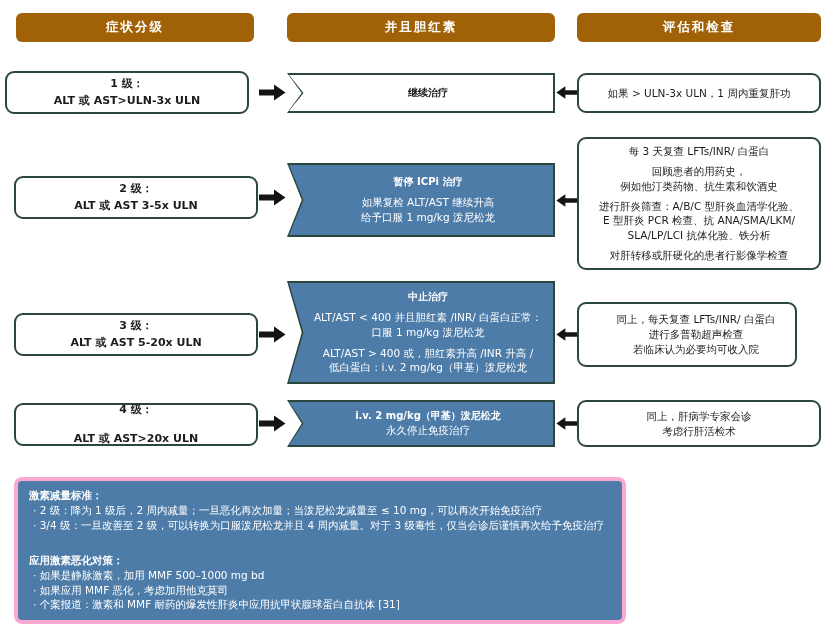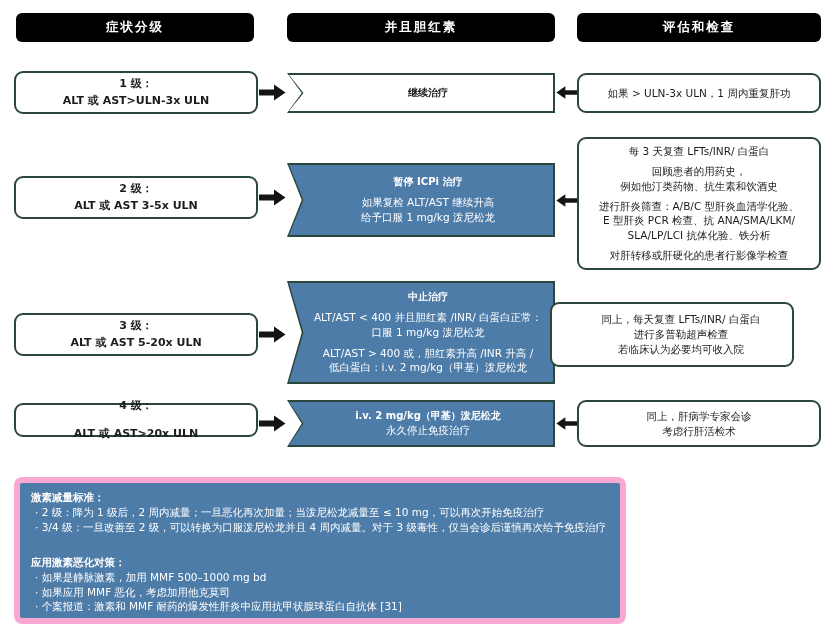--- a/index.html
+++ b/index.html
@@ -1,20 +1,20 @@
 <!DOCTYPE html>
 <html><head>
 <meta charset="utf-8">
 <style>
   * { margin:0; padding:0; box-sizing:border-box; }
   html,body { background:#ffffff; }
   body { font-family:"DejaVu Sans","Liberation Sans",sans-serif; }
   .canvas { position:relative; width:833px; height:639px; background:#fff; overflow:hidden; }
 
-  .header { position:absolute; height:29px; background:#000000; color:#fff; font-weight:bold;
+  .header { position:absolute; height:29px; background:#a16207; color:#fff; font-weight:bold;
             font-size:12.5px; letter-spacing:2px; display:flex; align-items:center; justify-content:center;
             border-radius:6px; }
 
   .box { position:absolute; background:#fff; border:2px solid #2b473b; border-radius:9px;
          display:flex; flex-direction:column; align-items:center; justify-content:center;
          text-align:center; color:#1c1c1c; }
   .grade { font-size:11px; font-weight:bold; line-height:1.5; }
   .assess { font-size:10.5px; line-height:1.42; padding:4px 8px; }
   .assess .gap { margin-top:5px; }
 
@@ -28,35 +28,35 @@
                      display:flex; flex-direction:column; align-items:center; justify-content:center;
                      text-align:center; font-size:10.5px; line-height:1.4; }
   .banner .content.dark { color:#1c1c1c; }
   .banner .content.light { color:#ffffff; }
   .ban-title { font-weight:bold; font-size:10px;text-align:center; }
   .gaptop { margin-top:6px; }
 
   .arrow { position:absolute; color:#141414; }
   .arrow svg { display:block; fill:currentColor; }
 
-  .footer { position:absolute; background:#4e7ca9; border:6px solid #f9a8d4; border-radius:8px;
+  .footer { position:absolute; background:#4e7ca9; border:4px solid #f9a8d4; border-radius:8px;
             color:#fff; font-size:10.5px; line-height:1.42; padding:7px 11px; }
   .f-title { font-weight:bold; }
   .f-bullet { padding-left:14px; text-indent:-12px; margin-left:2px; }
 </style>
 </head>
 <body>
 
 <div class="canvas">
 
   <div class="header" style="left:16px;top:13px;width:238px;">症状分级</div>
   <div class="header" style="left:287px;top:13px;width:268px;">并且胆红素</div>
   <div class="header" style="left:577px;top:13px;width:244px;">评估和检查</div>
 
-  <div class="box grade" style="left:14px;top:71px;width:244px;height:43px;">
+  <div class="box grade" style="left:5px;top:71px;width:244px;height:43px;">
     <div>1 级：</div>
     <div>ALT 或 AST&gt;ULN-3x ULN</div>
   </div>
   <div class="arrow" style="left:259px;top:84px;">
     <svg width="27" height="17" viewBox="0 0 27 17">
         <path d="M0,5.5 L15,5.5 L15,0.5 L26.5,8.5 L15,16.5 L15,11.5 L0,11.5 Z"></path>
       </svg>
   </div>
   <div class="banner" style="left:287px;top:73px;width:268px;height:40px;">
     <div class="shape outer"></div>
@@ -125,27 +125,27 @@
       <div>口服 1 mg/kg 泼尼松龙</div>
       <div class="gaptop">ALT/AST &gt; 400 或，胆红素升高 /INR 升高 /</div>
       <div>低白蛋白：i.v. 2 mg/kg（甲基）泼尼松龙</div>
     </div>
   </div>
   <div class="arrow" style="left:556px;top:326px;">
     <svg width="21" height="17" viewBox="0 0 27 17">
         <path d="M27,5.5 L12,5.5 L12,0.5 L0.5,8.5 L12,16.5 L12,11.5 L27,11.5 Z"></path>
       </svg>
   </div>
-  <div class="box assess" style="left:550px;top:302px;width:244px;height:65px;padding-left:26px;">
+  <div class="box assess" style="left:577px;top:302px;width:220px;height:65px;padding-left:26px;">
     <div>同上，每天复查 LFTs/INR/ 白蛋白</div>
     <div>进行多普勒超声检查</div>
     <div>若临床认为必要均可收入院</div>
   </div>
 
-  <div class="box grade" style="left:14px;top:403px;width:244px;height:34px;gap:12px;">
+  <div class="box grade" style="left:14px;top:403px;width:244px;height:43px;gap:12px;">
     <div>4 级：</div>
     <div>ALT 或 AST&gt;20x ULN</div>
   </div>
   <div class="arrow" style="left:259px;top:415px;">
     <svg width="27" height="17" viewBox="0 0 27 17">
         <path d="M0,5.5 L15,5.5 L15,0.5 L26.5,8.5 L15,16.5 L15,11.5 L0,11.5 Z"></path>
       </svg>
   </div>
   <div class="banner" style="left:287px;top:400px;width:268px;height:47px;">
     <div class="shape outer"></div>

